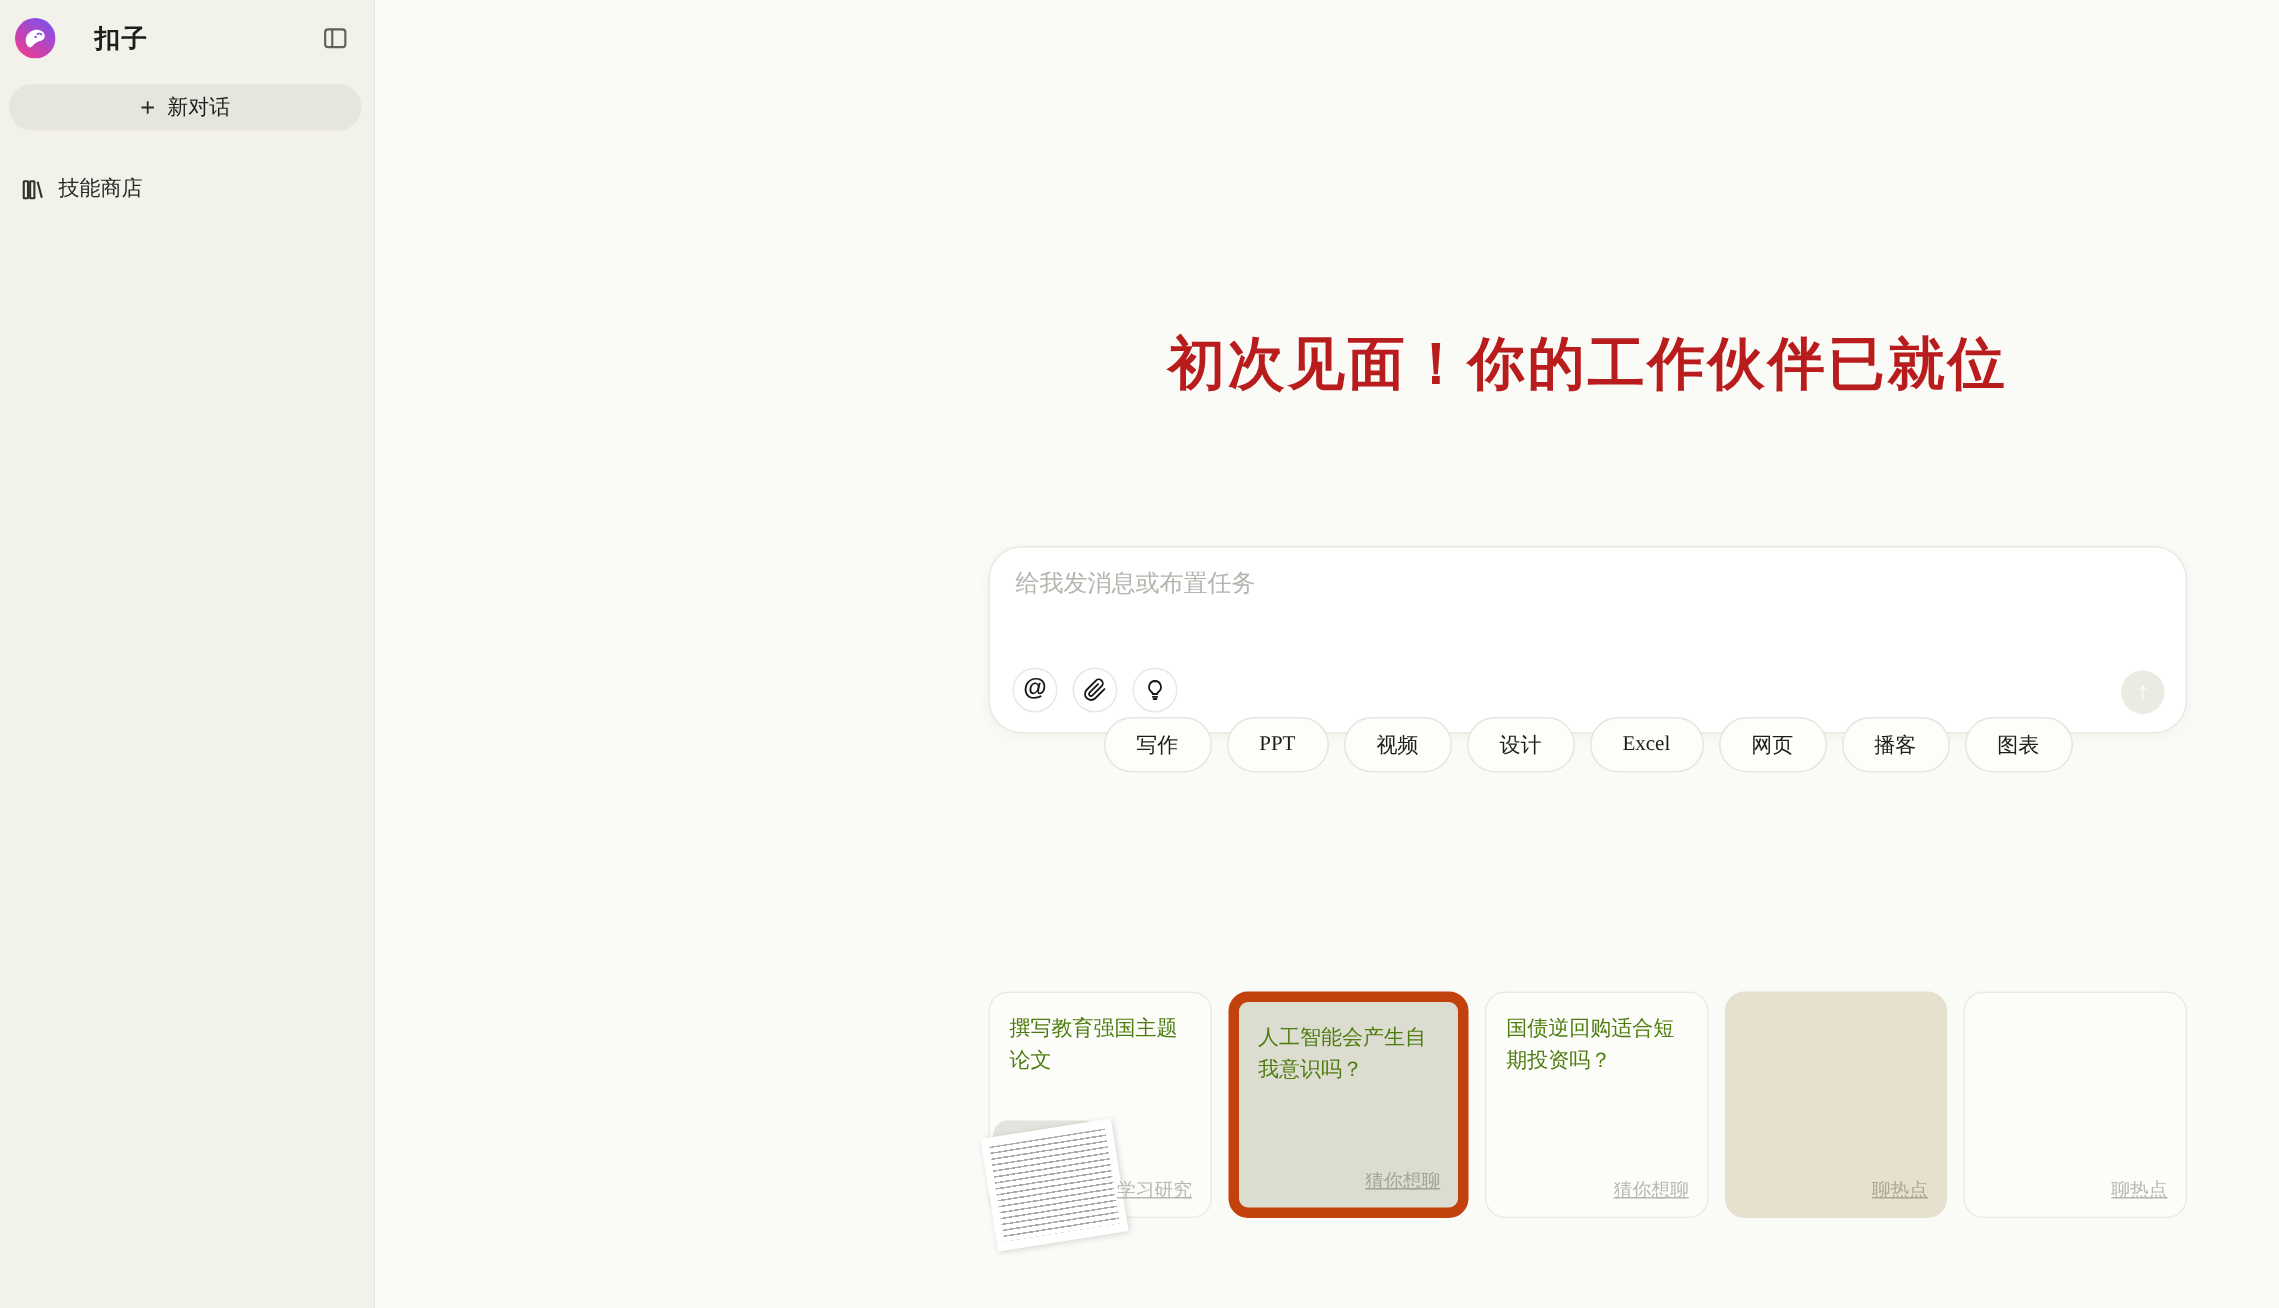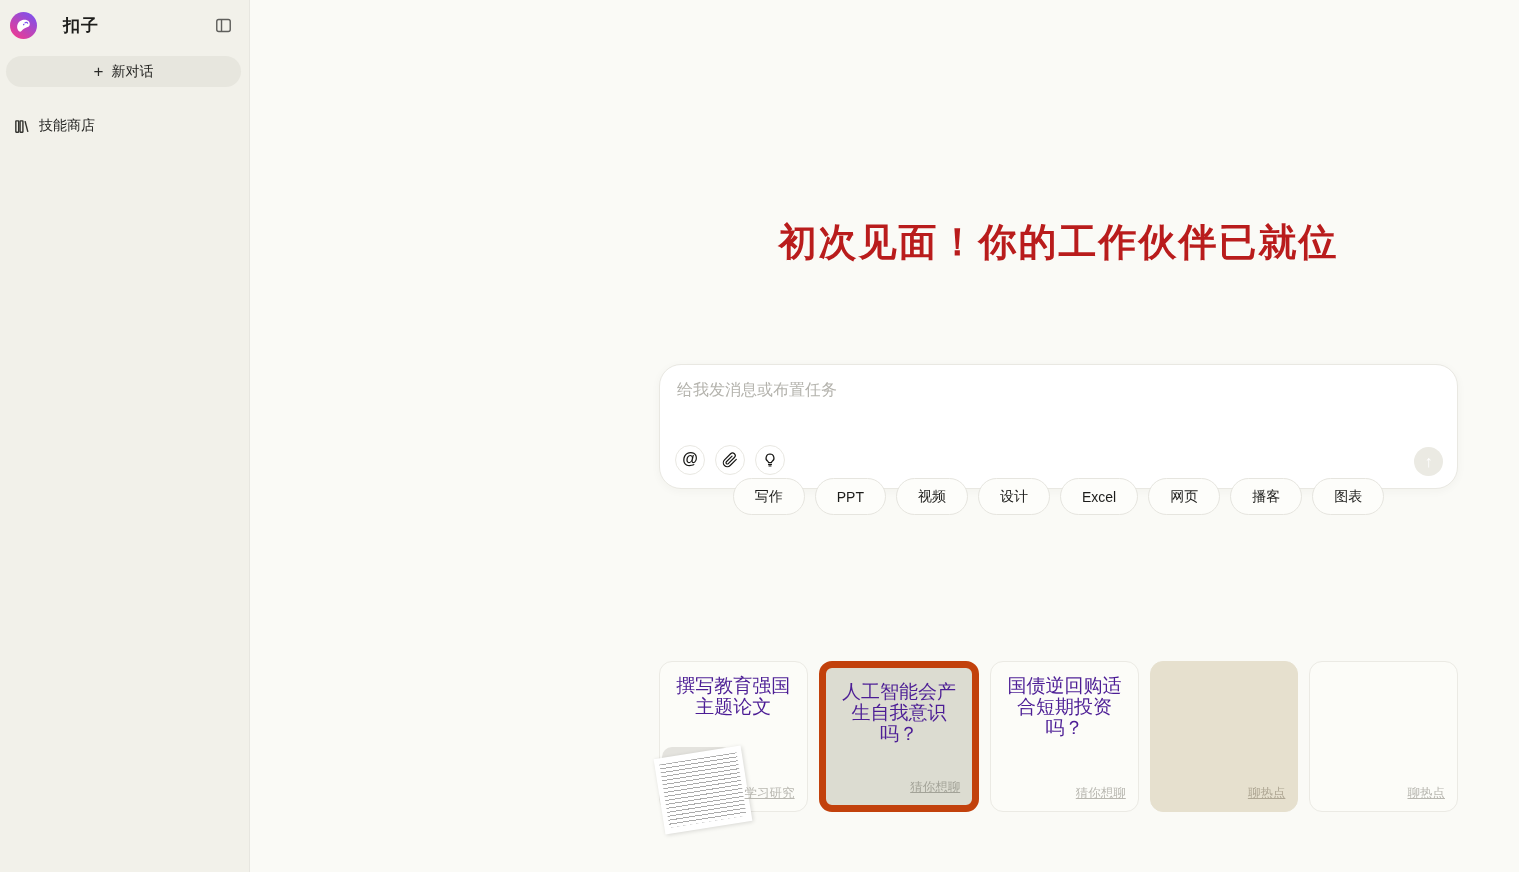--- a/index.html
+++ b/index.html
@@ -99,36 +99,37 @@
     position: absolute; left: 0; top: 478px; width: 100%;
     display: flex; justify-content: center; gap: 10px;
   }
   .chip {
     height: 37px; padding: 0 21px;
     background: #fdfdfa; border: 1px solid #e6e5df;
     border-radius: 19px;
     display: flex; align-items: center;
     font-size: 14px; color: #1d1d1b; cursor: pointer;
     white-space: nowrap;
+    font-family: Liberation Serif, serif;
   }
 
   
   .cards-row {
     position: absolute; left: 0; top: 661px; width: 799px;
     display: flex; gap: 11px;
   }
   .card {
     position: relative; flex: 1; height: 151px;
     border-radius: 13px; padding: 13px 13px 0 13px;
     cursor: pointer;
   }
   .card-light { background: #fcfcf8; border: 1px solid #ebeae4; }
   .card-sage  { background: #dcdcd1; border: 7px solid #c2410c; }
   .card-beige { background: #e6e0ce; border: 1px solid #e6e0ce; }
-  .card-title { font-size: 19px; line-height: 21px; color: #4c1d95; text-align: center; }
+  .card-title { font-size: 14px; line-height: 21px; color: #4d7c0f; }
   .card-tag {
     position: absolute; right: 12px; bottom: 9px;
     font-size: 12.5px;
     text-decoration: underline;
   }
   .card-light .card-tag { color: #b8b7b0; }
   .card-sage  .card-tag { color: #a3a398; }
   .card-beige .card-tag { color: #afa794; }
 
   .thumb { display: none; }

